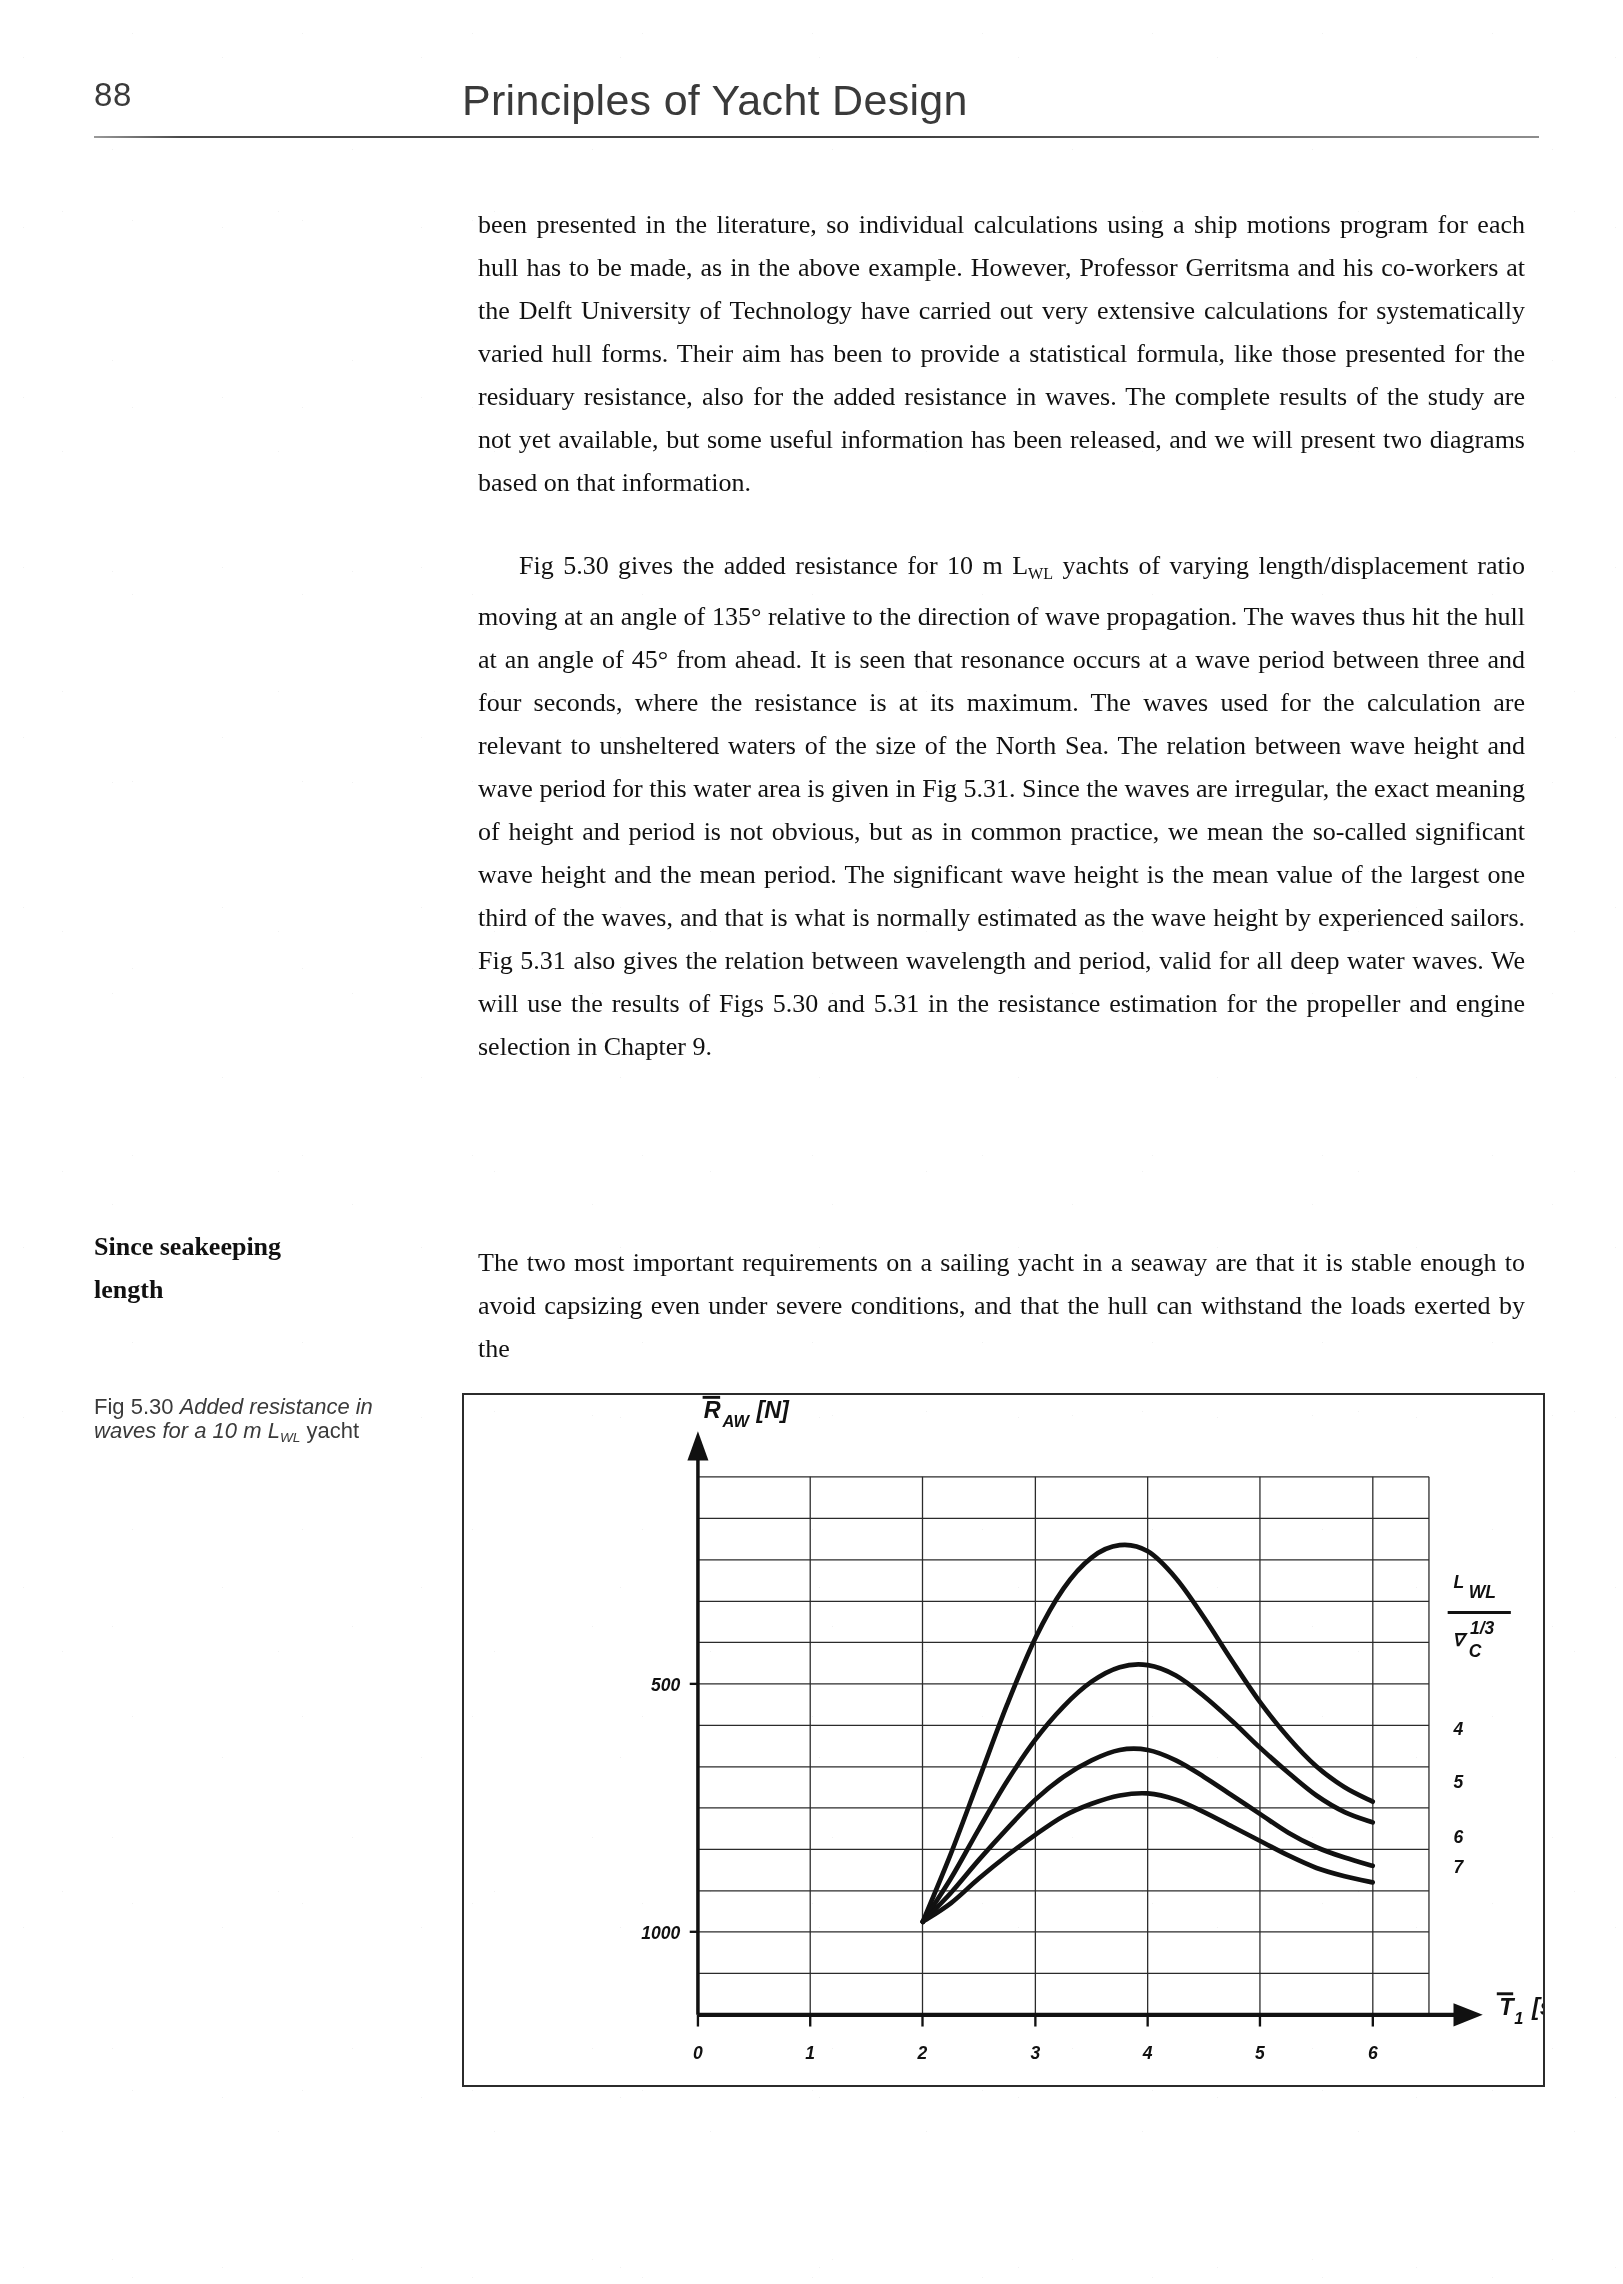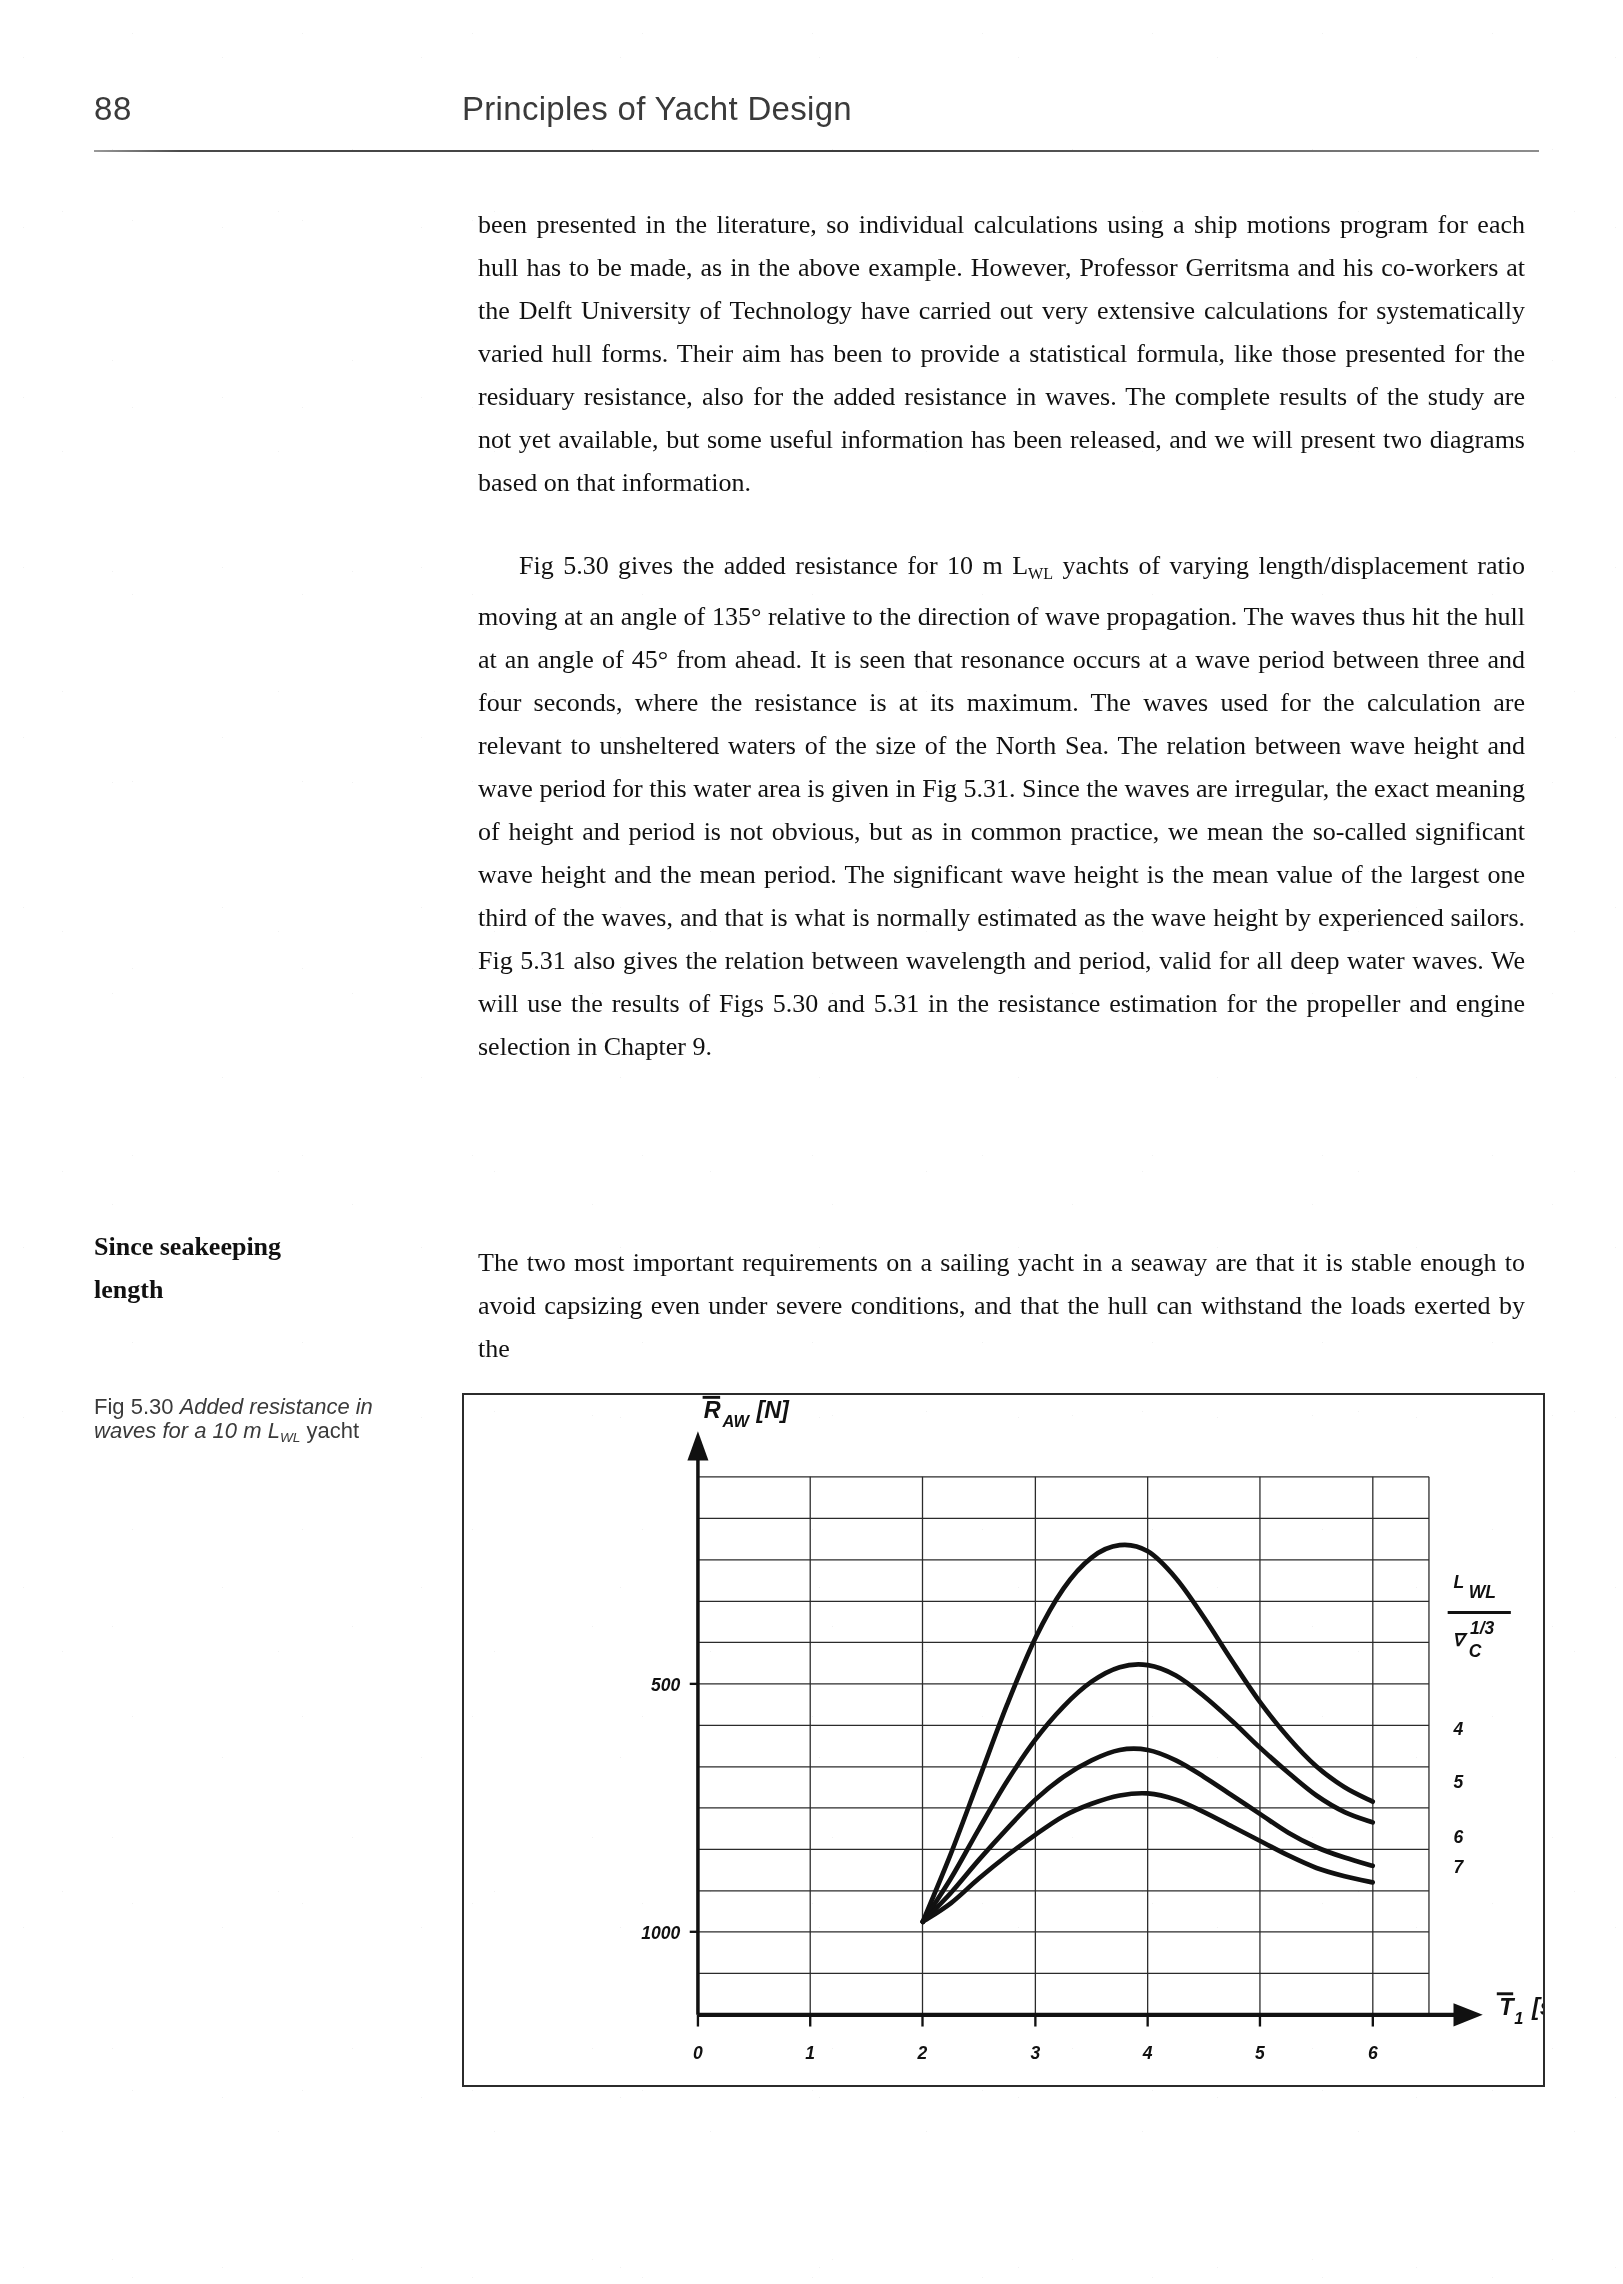--- a/index.html
+++ b/index.html
@@ -8,30 +8,30 @@
     background:#ffffff;
     font-family:"Liberation Serif", serif;
     color:#1a1a1a;
     position:relative;
     overflow:hidden;
   }
   .page{position:absolute;inset:0;}
 
   
   .header{
-    position:absolute;left:0;top:14px;width:100%;height:118px;
+    position:absolute;left:0;top:0;width:100%;height:118px;
   }
   .folio{
     position:absolute;left:94px;top:76px;
     font-size:33px;letter-spacing:0.6px;color:#3a3a3a;
     font-family:"Liberation Sans", sans-serif;font-weight:300;
   }
   .runhead{
     position:absolute;left:462px;top:76px;
-    font-size:33px;color:#3a3a3a;letter-spacing:0.3px;
+    font-size:43px;color:#3a3a3a;letter-spacing:0.3px;
     font-family:"Liberation Sans", sans-serif;font-weight:300;
   }
   .rule{
     position:absolute;left:94px;top:136px;width:1445px;height:2.3px;
     background:linear-gradient(to right,#9a9a9a 0%,#4a4a4a 6%,#3d3d3d 55%,#8d8d8d 100%);
   }
 
   
   .col{
     position:absolute;left:462px;width:1079px;

